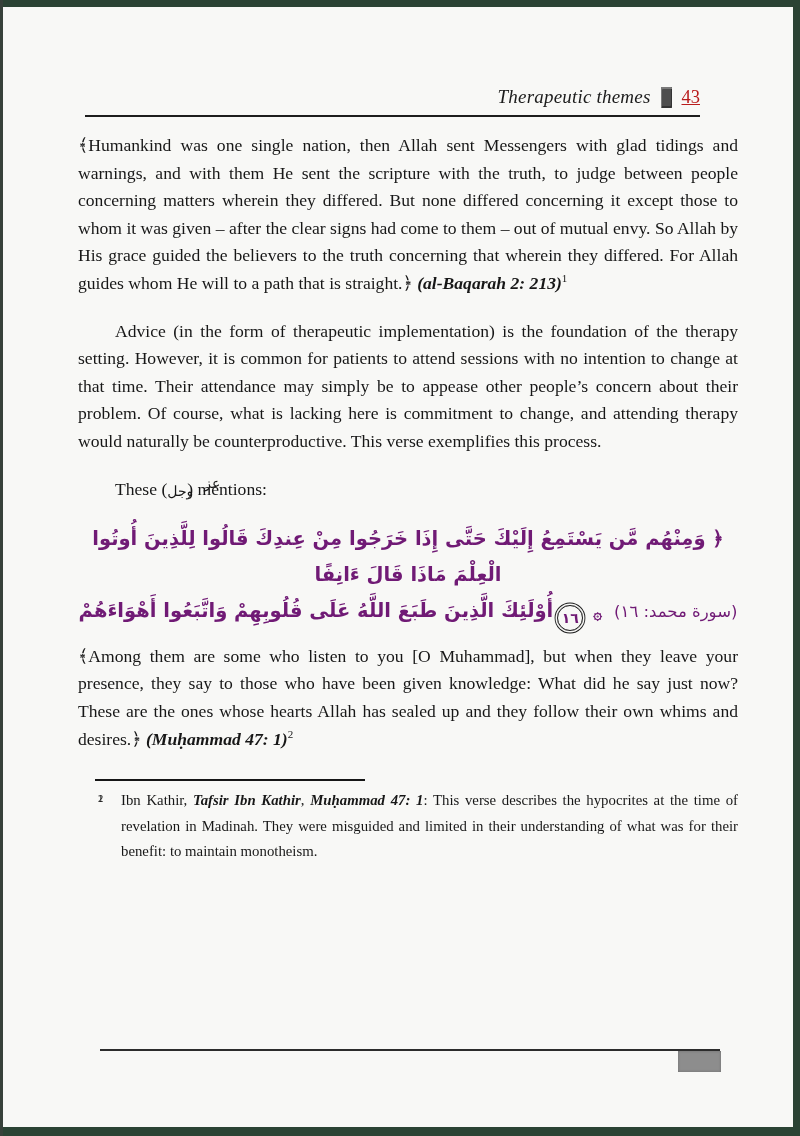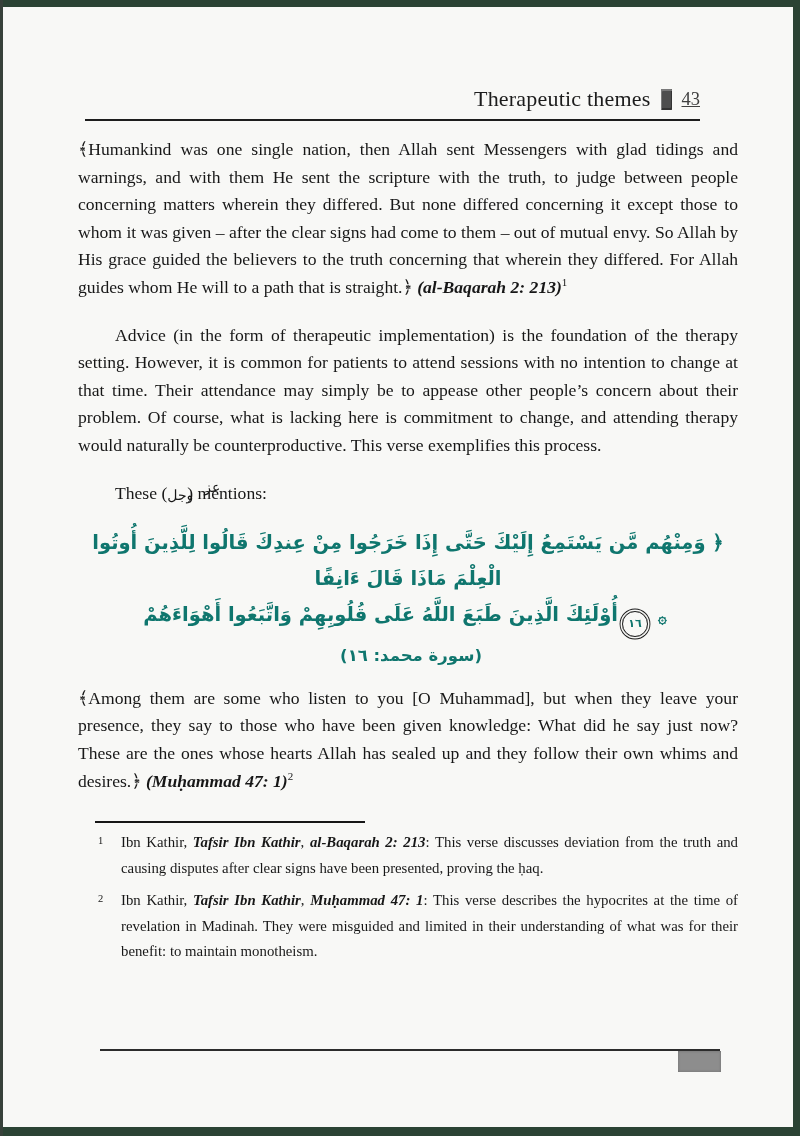--- a/index.html
+++ b/index.html
@@ -19,27 +19,27 @@
   .edge.left{left:0;top:0;width:3px;height:1136px;background:#37413a;}
 
   .content{position:absolute;left:78px;top:0;width:660px;}
 
   
   .header-row{
     margin-top:86px;
     display:flex;align-items:center;justify-content:flex-end;
     gap:10px;
   }
-  .header-title{font-size:22px;letter-spacing:.2px;color:#1c1c1c;}
+  .header-title{font-style:italic;font-size:19px;letter-spacing:.2px;color:#1c1c1c;}
   .header-ornament{
     width:11px;height:21px;background:#4e4e4e;
     box-shadow:inset 1px 2px 0 #7a7a7a, inset -1px -2px 0 #333;
     border-radius:1px;flex:0 0 auto;
   }
-  .page-number{font-size:18.5px;color:#404040;padding-right:38px;text-decoration:underline;}
+  .page-number{font-size:18.5px;color:#b91c1c;padding-right:38px;text-decoration:underline;}
   .header-rule{margin-left:7px;width:615px;border-top:2.6px solid #1d1d1d;margin-top:7px;}
 
   
   .p{
     font-size:17.6px;line-height:27.6px;
     text-align:justify;
   }
   .q{margin-top:15px;}
   .mt{margin-top:11px;}
   .indent{text-indent:37px;margin-top:20px;}
@@ -50,32 +50,32 @@
     font-size:14px;letter-spacing:-0.5px;
     display:inline-block;transform:translateY(-2px);
     max-width:20px;line-height:8px;overflow:visible;white-space:normal;
     vertical-align:middle;
   }
 
   
   .arabic{
     font-family:"DejaVu Sans",sans-serif;
     direction:ltr;text-align:center;
-    font-size:19.5px;font-weight:700;color:#0f766e;
+    font-size:19.5px;font-weight:700;color:#701a75;
     margin-top:8px;line-height:36px;
   }
   .ar-seg{direction:rtl;unicode-bidi:isolate;display:inline-block;}
   .ayah-medallion{
     display:inline-flex;align-items:center;justify-content:center;
     width:24px;height:24px;border:1.6px solid #1a1a1a;border-radius:50%;
-    font-size:11px;font-weight:700;vertical-align:-6px;margin:0 4px;
+    font-size:14px;font-weight:700;vertical-align:-6px;margin:0 4px;
     box-shadow:0 0 0 1.5px #f8f8f6, 0 0 0 2.4px #1a1a1a;
   }
   .verse-ornament{font-size:15px;vertical-align:-2px;margin:0 6px;}
-  .ar-citation{font-size:16.5px;font-weight:700;margin-left:6px;}
+  .ar-citation{font-size:16.5px;font-weight:400;margin-left:6px;}
 
   
   .footnotes{margin-top:26px;}
   .footnote-sep{width:270px;border-top:2.2px solid #161616;margin-left:17px;}
   .fn{
     position:relative;
     font-size:14.8px;line-height:25.6px;text-align:justify;
     padding-left:43px;margin-top:7px;
   }
   .fn .fn-num{
@@ -115,21 +115,20 @@
     <div><span class="ar-seg">أُوْلَئِكَ الَّذِينَ طَبَعَ اللَّهُ عَلَى قُلُوبِهِمْ وَاتَّبَعُوا أَهْوَاءَهُمْ</span><span class="ayah-medallion">١٦</span><span class="verse-ornament">۞</span><span class="ar-seg ar-citation">(سورة محمد: ١٦)</span></div>
   </div>
 
   <p class="p mt"><span>﴾Among them are some who listen to you [O Muhammad], but when they leave your presence, they say to those who have been given knowledge: What did he say just now? These are the ones whose hearts Allah has sealed up and they follow their own whims and desires.﴿ </span><span class="it">(Muḥammad 47: 1)</span><sup>2</sup></p>
 
 
   <div class="footnotes">
     <div class="footnote-sep"></div>
     <div class="fn">
       <span class="fn-num">1</span>
-      <span><span>Ibn Kathir, </span><span class="it">Tafsir Ibn Kathir</span><span>, </span><span class="it">al-Baqarah 2: 213</span><span>: This verse discusses deviation from the truth and causing disputes after clear signs have been presented, proving the ḥaq.</span></span>
     </div>
     <div class="fn">
       <span class="fn-num">2</span>
       <span><span>Ibn Kathir, </span><span class="it">Tafsir Ibn Kathir</span><span>, </span><span class="it">Muḥammad 47: 1</span><span>: This verse describes the hypocrites at the time of revelation in Madinah. They were misguided and limited in their understanding of what was for their benefit: to maintain monotheism.</span></span>
     </div>
   </div>
 
 </div>
 
 <div class="bottom-rule"></div>

